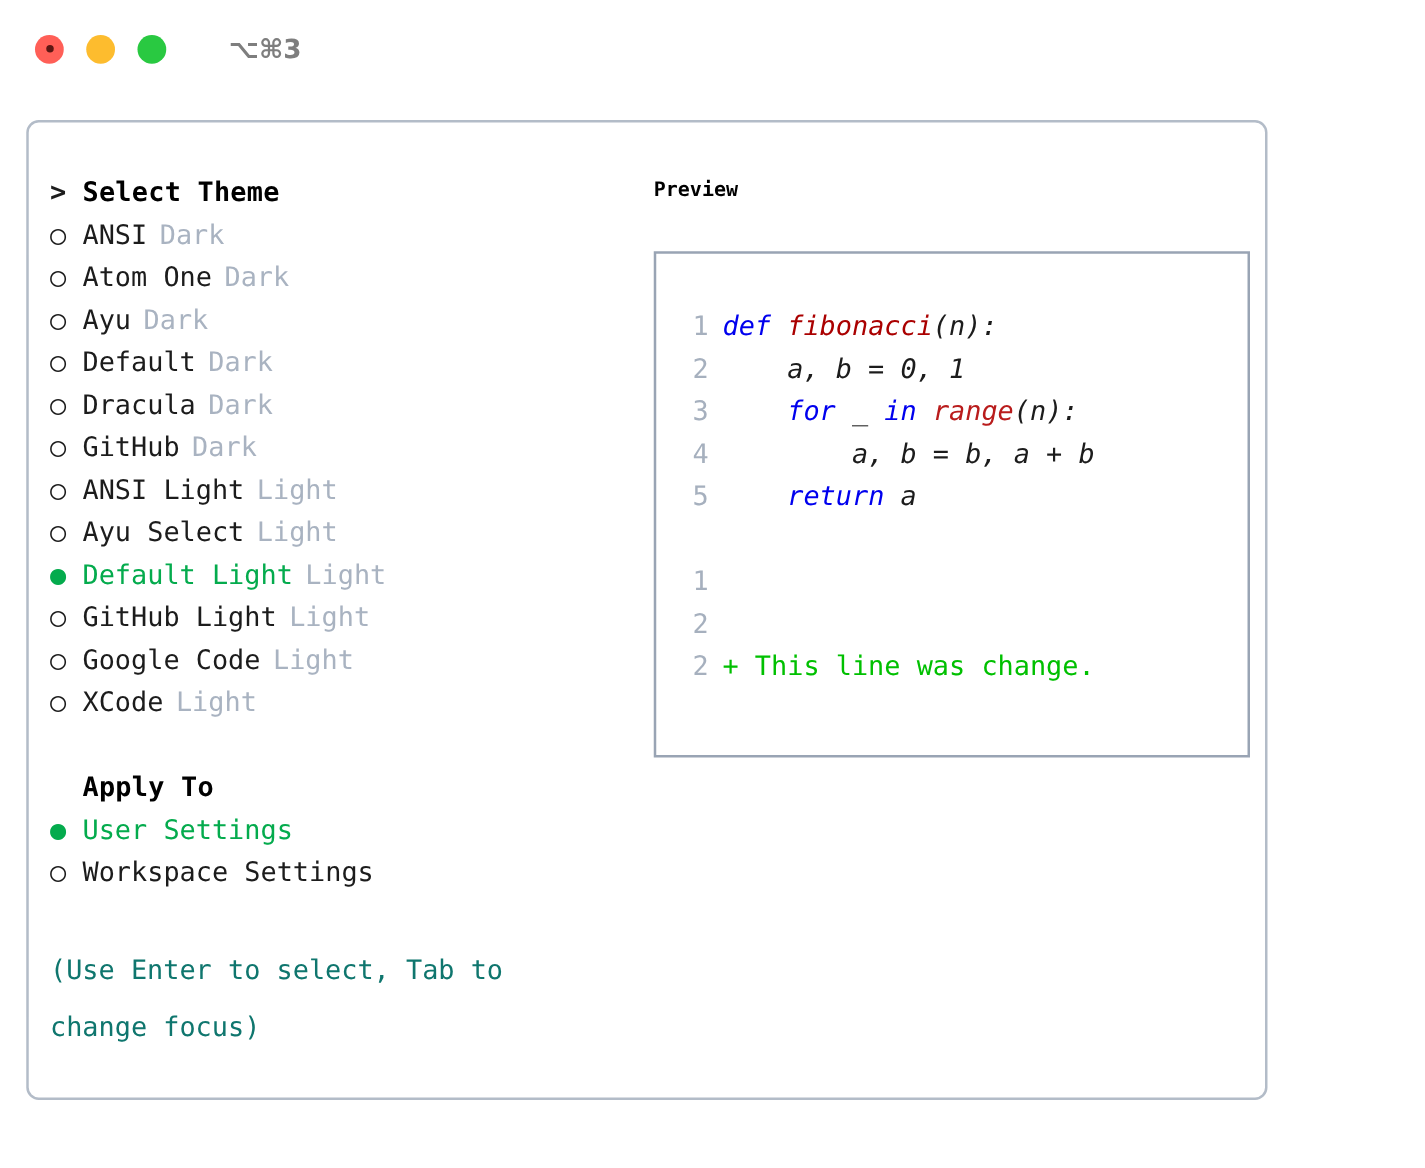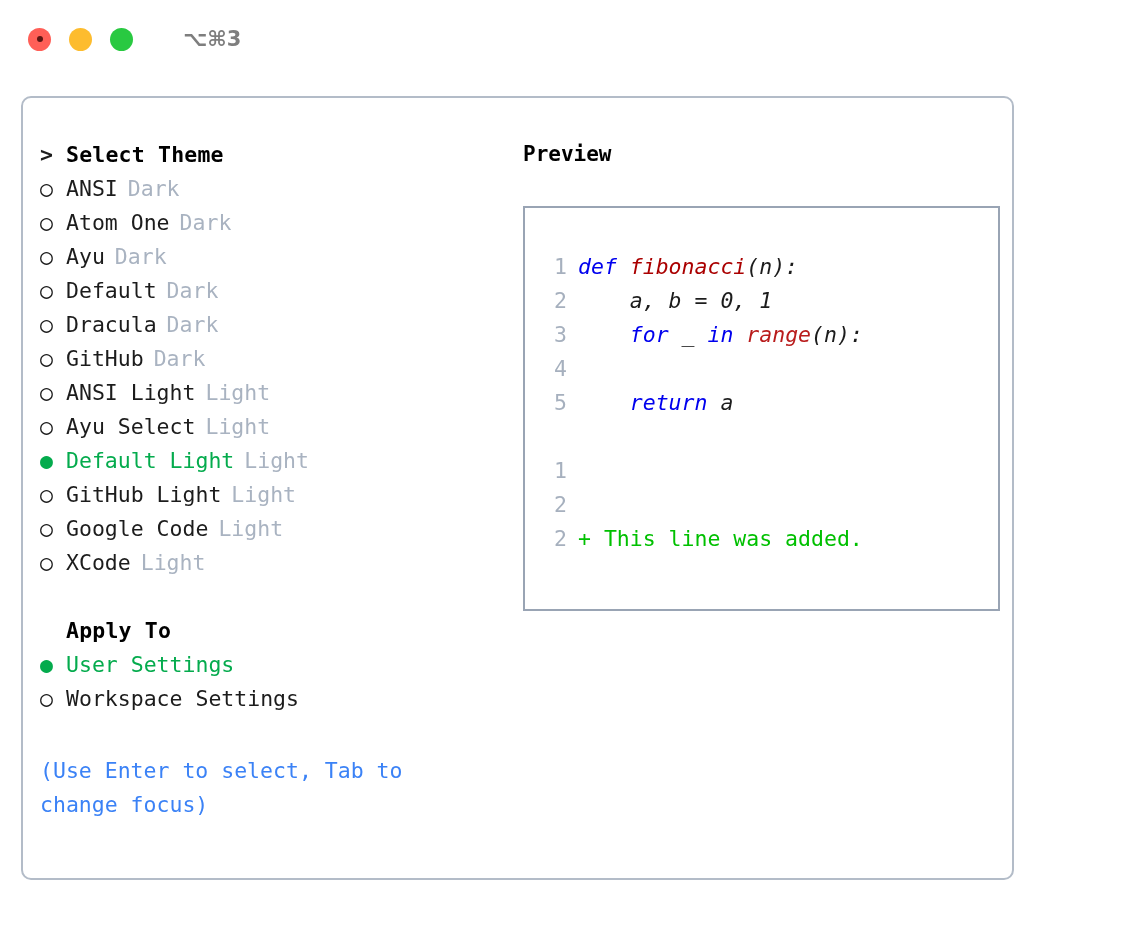--- a/index.html
+++ b/index.html
@@ -116,33 +116,33 @@
   .row.selected .marker,
   .row.selected .label { color: #04ab4d; }
   .tag {
     color: #a9b3c1;
     margin-left: 10px;
   }
   .spacer-sm { height: 34px; }
 
   .hint {
     margin-top: 34px;
-    color: #3b82f6;
+    color: #0f766e;
     font-size: 21.5px;
-    line-height: 34px;
+    line-height: 46px;
     width: 410px;
   }
 
   
   .right-col {
     flex: 1 1 auto;
     padding-left: 23px;
   }
   .preview-title {
-    font-size: 21px;
+    font-size: 16px;
     font-weight: bold;
     color: #000000;
     margin-bottom: 40px;
   }
   .preview-box {
     width: 477px;
     height: 405px;
     border: 2px solid #99a4b4;
     box-sizing: border-box;
     background: #ffffff;
@@ -279,27 +279,27 @@
       </div>
 
       <div class="right-col">
         <div class="preview-title">Preview</div>
 
         <div class="preview-box">
           <div id="code-block">
               <div class="code-line"><span class="ln">1</span><span class="code-text"><span class="kw">def </span><span class="fn">fibonacci</span><span>(n):</span></span></div>
               <div class="code-line"><span class="ln">2</span><span class="code-text"><span>    a, b = 0, 1</span></span></div>
               <div class="code-line"><span class="ln">3</span><span class="code-text"><span>    </span><span class="kw">for</span><span> _ </span><span class="kw">in</span><span> </span><span class="bi">range</span><span>(n):</span></span></div>
-              <div class="code-line"><span class="ln">4</span></div>
+              <div class="code-line"><span class="ln">4</span><span class="code-text"><span>        a, b = b, a + b</span></span></div>
               <div class="code-line"><span class="ln">5</span><span class="code-text"><span>    </span><span class="kw">return</span><span> a</span></span></div>
             </div>
           <div class="gap"></div>
           <div id="diff-block">
               <div class="code-line"><span class="ln">1</span></div>
               <div class="code-line"><span class="ln">2</span></div>
-              <div class="code-line"><span class="ln">2</span><span class="add">+ This line was added.</span></div>
+              <div class="code-line"><span class="ln">2</span><span class="add">+ This line was change.</span></div>
             </div>
         </div>
       </div>
 
     </div>
   </div>
 </div>
 
 </body></html>

